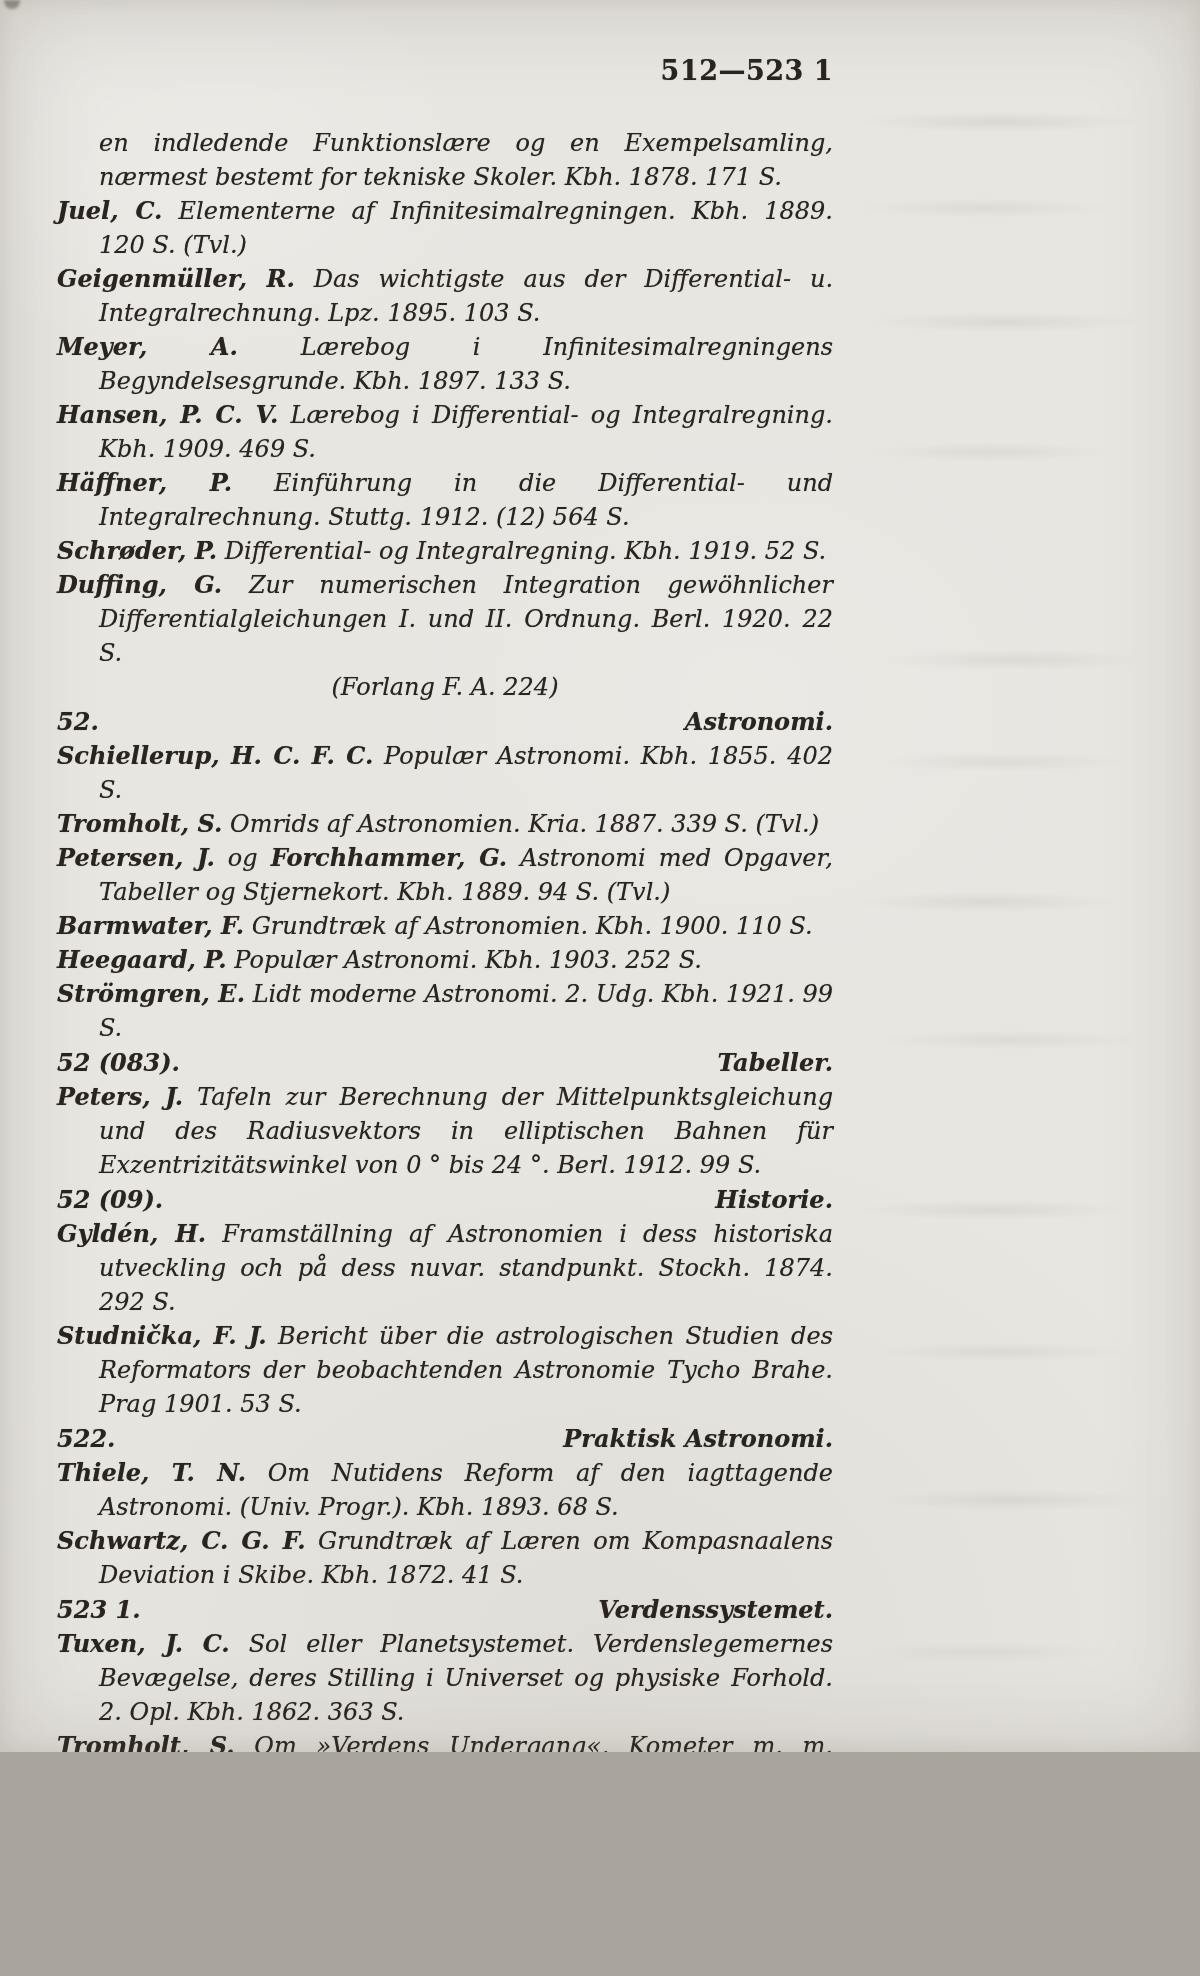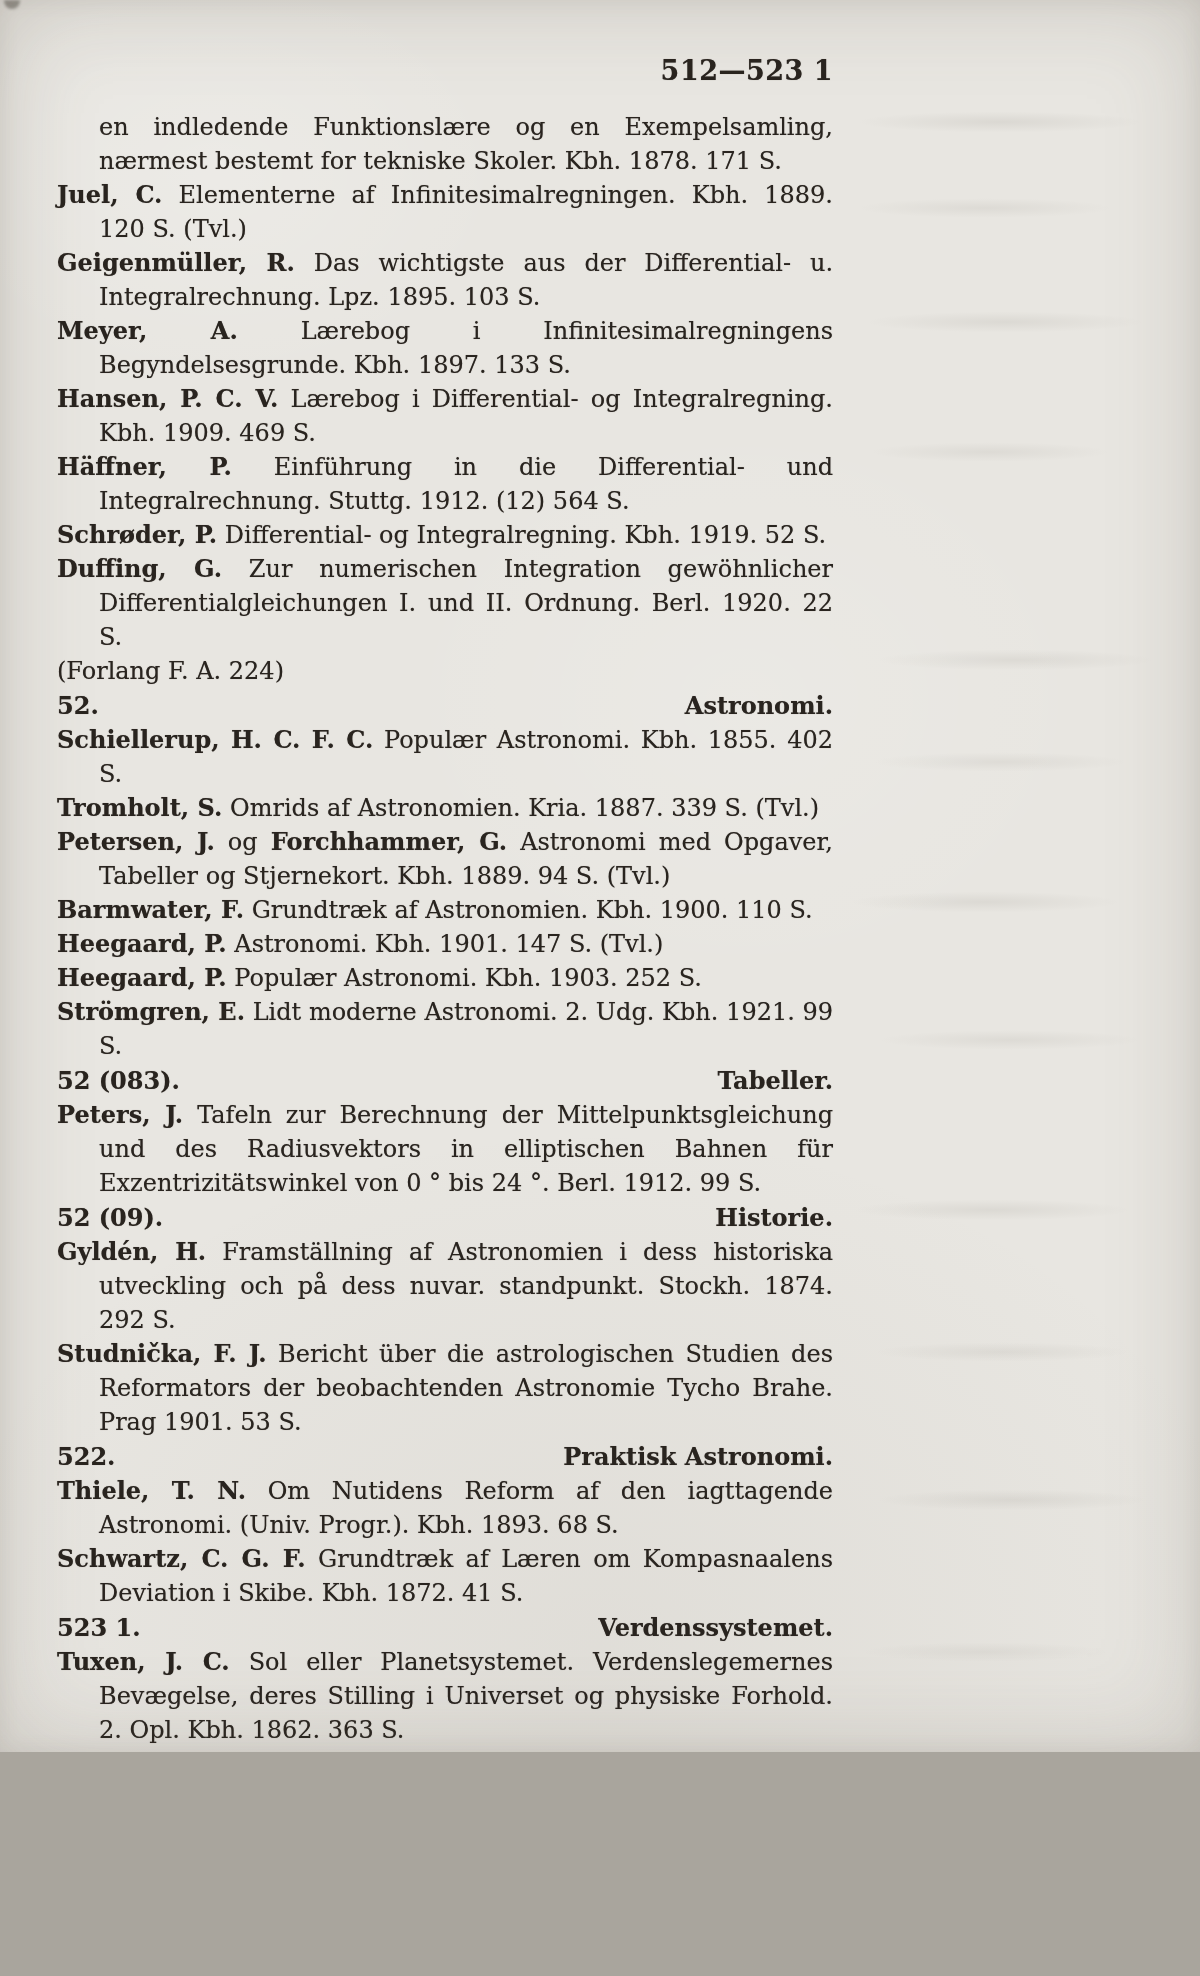--- a/index.html
+++ b/index.html
@@ -64,32 +64,33 @@
   .classmark {
     font-weight: bold;
     font-size: 27px;
     line-height: 34px;
     text-align: right;
     letter-spacing: .5px;
     text-shadow: 0 0 .7px rgba(40,34,28,.55);
   }
 
   .body {
-    margin-top: 22px;
+    margin-top: 38px;
     font-size: 24px;
     line-height: 34px;
     text-align: justify;
     text-shadow: 0 0 .7px rgba(40,34,28,.5);
+    font-style: italic;
   }
 
   .entry { margin: 0; padding-left: 42px; text-indent: -42px; }
   .entry.cont { text-indent: 0; }
   .entry b { font-weight: bold; }
 
-  .note { text-align: left; }
+  .note { text-align: center; }
 
   .sect {
     display: flex;
     justify-content: space-between;
     font-weight: bold;
     margin-top: 1px;
     align-items: flex-end;
   }
 
   .pageno {
@@ -146,21 +147,20 @@
       </div>
 
       <p class="entry"><b>Schiellerup, H. C. F. C.</b><span> Populær Astronomi. Kbh. 1855. 402 S.</span></p>
 
       <p class="entry"><b>Tromholt, S.</b><span> Omrids af Astronomien. Kria. 1887. 339 S. (Tvl.)</span></p>
 
       <p class="entry"><b>Petersen, J.</b><span> og </span><b>Forchhammer, G.</b><span> Astronomi med Opgaver, Tabeller og Stjernekort. Kbh. 1889. 94 S. (Tvl.)</span></p>
 
       <p class="entry"><b>Barmwater, F.</b><span> Grundtræk af Astronomien. Kbh. 1900. 110 S.</span></p>
 
-      <p class="entry"><b>Heegaard, P.</b><span> Astronomi. Kbh. 1901. 147 S. (Tvl.)</span></p>
 
       <p class="entry"><b>Heegaard, P.</b><span> Populær Astronomi. Kbh. 1903. 252 S.</span></p>
 
       <p class="entry"><b>Strömgren, E.</b><span> Lidt moderne Astronomi. 2. Udg. Kbh. 1921. 99 S.</span></p>
 
       <div class="sect">
         <b>52 (083).</b>
         <b>Tabeller.</b>
       </div>
 

